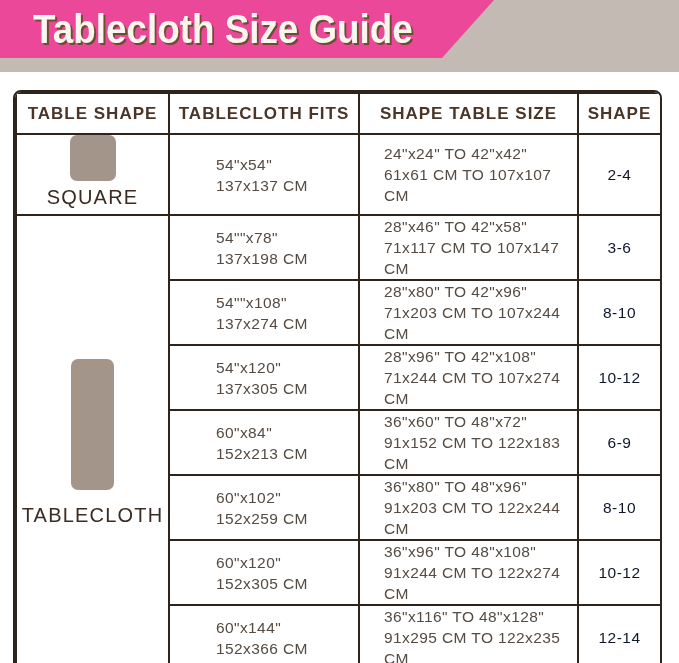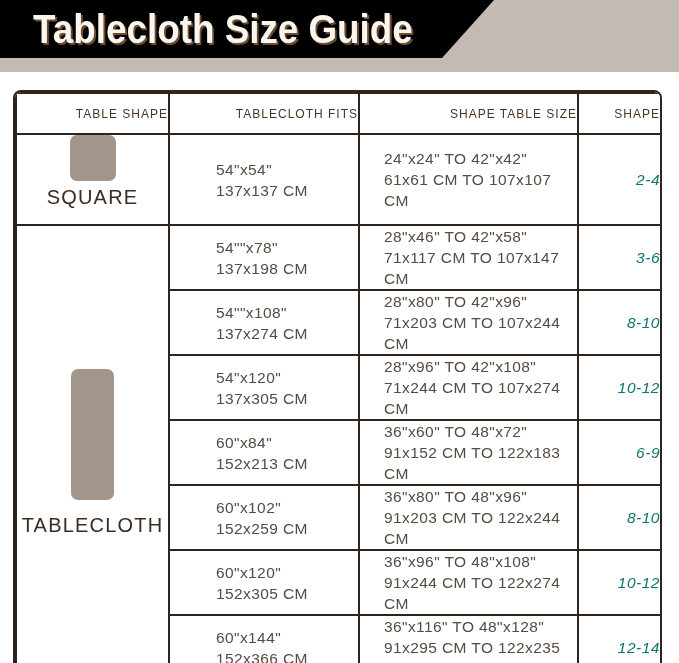--- a/index.html
+++ b/index.html
@@ -7,59 +7,59 @@
     width:679px;height:663px;background:#ffffff;
     font-family:"Liberation Sans",sans-serif;
     position:relative;overflow:hidden;
   }
   
   .header-strip{
     position:relative;width:679px;height:72px;background:#c3bab3;
   }
   .banner-ribbon{
     position:absolute;top:0;left:0;width:494px;height:58px;
-    background:#000000;
+    background:#ec4899;
     clip-path:polygon(0 0,100% 0,calc(100% - 52px) 100%,0 100%);
     display:flex;align-items:center;
   }
   .page-title{
     padding-left:36px;
     font-size:40px;font-weight:700;color:#faf6ee;
     letter-spacing:0px;white-space:nowrap;
     transform:scaleX(0.92);transform-origin:left center;
     text-shadow:2px 2px 0 #6e4c32;
   }
   
   .table-wrap{
     position:absolute;top:90px;left:13px;width:649px;
     border:2px solid #2f241b;border-radius:8px;overflow:hidden;
     background:#ffffff;box-sizing:border-box;
   }
   table{border-collapse:collapse;width:100%;table-layout:fixed;}
   col.c1{width:153px;} col.c2{width:190px;} col.c3{width:219px;} col.c4{width:83px;}
   th,td{border:2px solid #2f241b;padding:0;box-sizing:border-box;}
   thead th{
-    height:41px;font-size:12px;font-weight:400;color:#4a3527;
-    letter-spacing:1px;text-align:right;background:#ffffff;
+    height:41px;font-size:17px;font-weight:700;color:#4a3527;
+    letter-spacing:1px;text-align:center;background:#ffffff;
   }
   .r-square td{height:68px;}
   .r-rect td{height:49px;}
   td.txt{
     font-size:15.5px;color:#554b42;line-height:21px;
     letter-spacing:0.4px;vertical-align:middle;text-align:left;
   }
   td.cloth{padding-left:46px;}
   td.fits{padding-left:24px;}
   td.seats{
-    text-align:right;vertical-align:middle;
-    font-size:15.5px;color:#0f766e;letter-spacing:0.5px;font-style:italic;
+    text-align:center;vertical-align:middle;
+    font-size:15.5px;color:#0f172a;letter-spacing:0.5px;
   }
   
   td.shape-cell{text-align:center;background:#ffffff;}
-  td.shape-bottom{vertical-align:bottom;padding-bottom:15px;margin-top:16px;}
+  td.shape-bottom{vertical-align:bottom;padding-bottom:5px;margin-top:16px;}
   td.shape-middle{vertical-align:middle;}
   .shape-label{
     font-size:20px;color:#3a2c22;letter-spacing:1.2px;margin-top:5px;
   }
   .icon-square{
     width:46px;height:46px;background:#a4958b;border-radius:7px;
     margin:0 auto;
   }
   .icon-rect{
     width:43px;height:131px;background:#a4958b;border-radius:7px;

